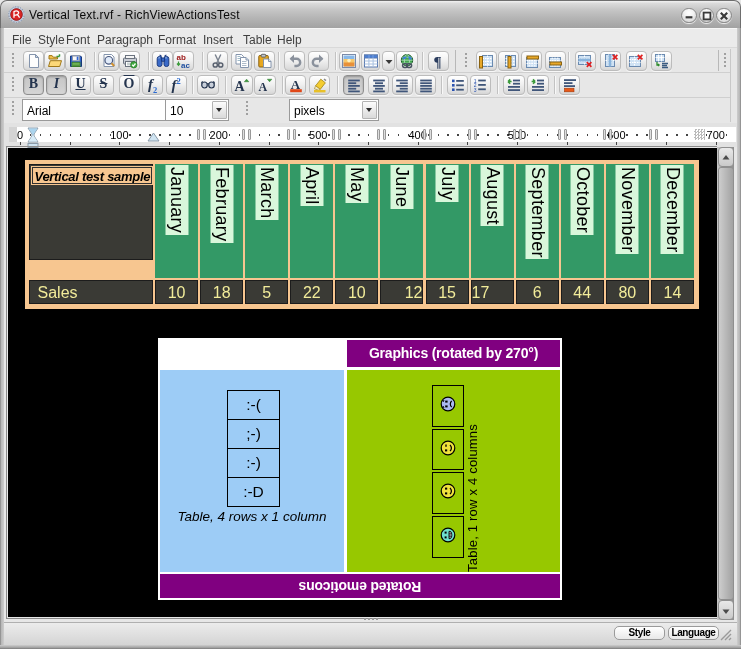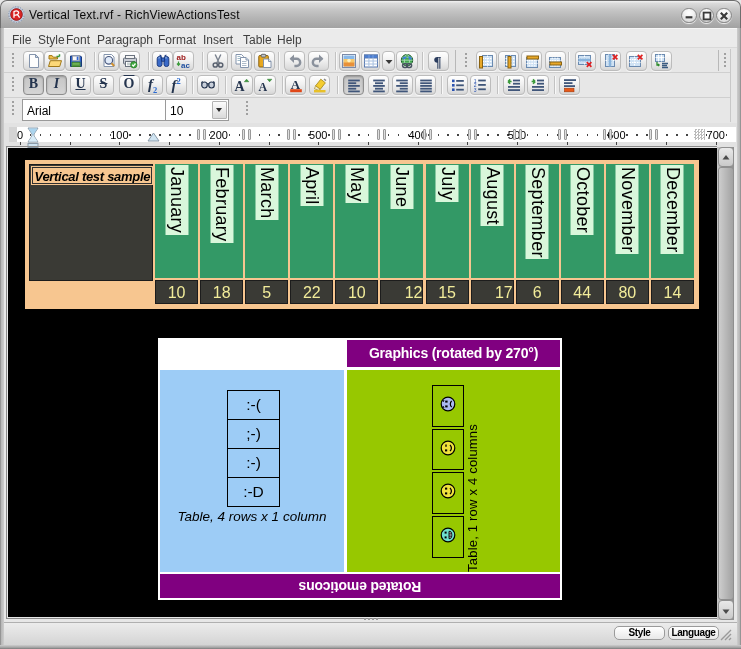--- a/index.html
+++ b/index.html
@@ -441,20 +441,24 @@
 <div class="grip" style="left:8px;top:53px"></div>
 <div class="combo" style="left:18px;top:50.5px;width:172px">
         <span class="ct">Arial</span>
         <span class="cb"></span>
       </div>
 <div class="combo" style="left:161px;top:50.5px;width:64px">
         <span class="ct">10</span>
         <span class="cb"></span>
       </div>
 <div class="grip" style="left:242px;top:53px"></div>
+<div class="combo" style="left:285px;top:50.5px;width:90px">
+        <span class="ct">pixels</span>
+        <span class="cb"></span>
+      </div>
 </div>
 <div id="ruler">
       <div id="rband">
         <div id="rmargin"></div>
 <div class="rnum" style="left:3.0px">0</div>
 <div class="rdot" style="left:12.9px"></div>
 <div class="rdot" style="left:22.9px"></div>
 <div class="rdot" style="left:32.8px"></div>
 <div class="rdot" style="left:42.8px"></div>
 <div class="rdot" style="left:52.7px"></div>
@@ -595,22 +599,25 @@
           <rect x="1" y="16.5" width="10" height="4" fill="#cfe4f2" stroke="#8a9aa8"></rect>
         </svg>
 <svg style="position:absolute;left:130px;top:5px" width="13" height="10" viewBox="0 0 13 10">
           <path d="M6.5 1 L12 9 H1 Z" fill="#cfe4f2" stroke="#8a9aa8"></path>
         </svg>
 </div>
     </div>
 <div id="docedge"></div>
     <div id="doc">
 <div id="t1">
-<div class="t1d" style="left:0;top:0;width:124.5px;height:117px">
+<div class="t1d" style="left:0;top:0;width:124.5px;height:96px">
           <div id="vts">Vertical test sample</div>
+        </div>
+<div class="t1d" style="left:0;top:116.5px;width:124.5px;height:23.5px">
+          <div class="sal" style="left:8px;top:3px">Sales</div>
         </div>
 <div class="t1c" style="left:126.5px;top:0;width:43.1px;height:114.5px">
           <div class="vm">January</div>
         </div>
 <div class="t1d" style="left:126.5px;top:116.5px;width:43.1px;height:23.5px;text-align:center">
           <div class="sal" style="left:0;right:0;top:3px;text-align:center">10</div>
         </div>
 <div class="t1c" style="left:171.6px;top:0;width:43.1px;height:114.5px">
           <div class="vm">February</div>
         </div>
@@ -644,21 +651,21 @@
 <div class="t1c" style="left:397.0px;top:0;width:43.1px;height:114.5px">
           <div class="vm">July</div>
         </div>
 <div class="t1d" style="left:397.0px;top:116.5px;width:43.1px;height:23.5px;text-align:center">
           <div class="sal" style="left:0;right:0;top:3px;text-align:center">15</div>
         </div>
 <div class="t1c" style="left:442.1px;top:0;width:43.1px;height:114.5px">
           <div class="vm">August</div>
         </div>
 <div class="t1d" style="left:442.1px;top:116.5px;width:43.1px;height:23.5px;text-align:center">
-          <div class="sal" style="left:0;right:0;top:3px;text-align:right">17</div>
+          <div class="sal" style="left:0;right:0;top:3px;text-align:left">17</div>
         </div>
 <div class="t1c" style="left:487.2px;top:0;width:43.1px;height:114.5px">
           <div class="vm">September</div>
         </div>
 <div class="t1d" style="left:487.2px;top:116.5px;width:43.1px;height:23.5px;text-align:center">
           <div class="sal" style="left:0;right:0;top:3px;text-align:center">6</div>
         </div>
 <div class="t1c" style="left:532.2px;top:0;width:43.1px;height:114.5px">
           <div class="vm">October</div>
         </div>

